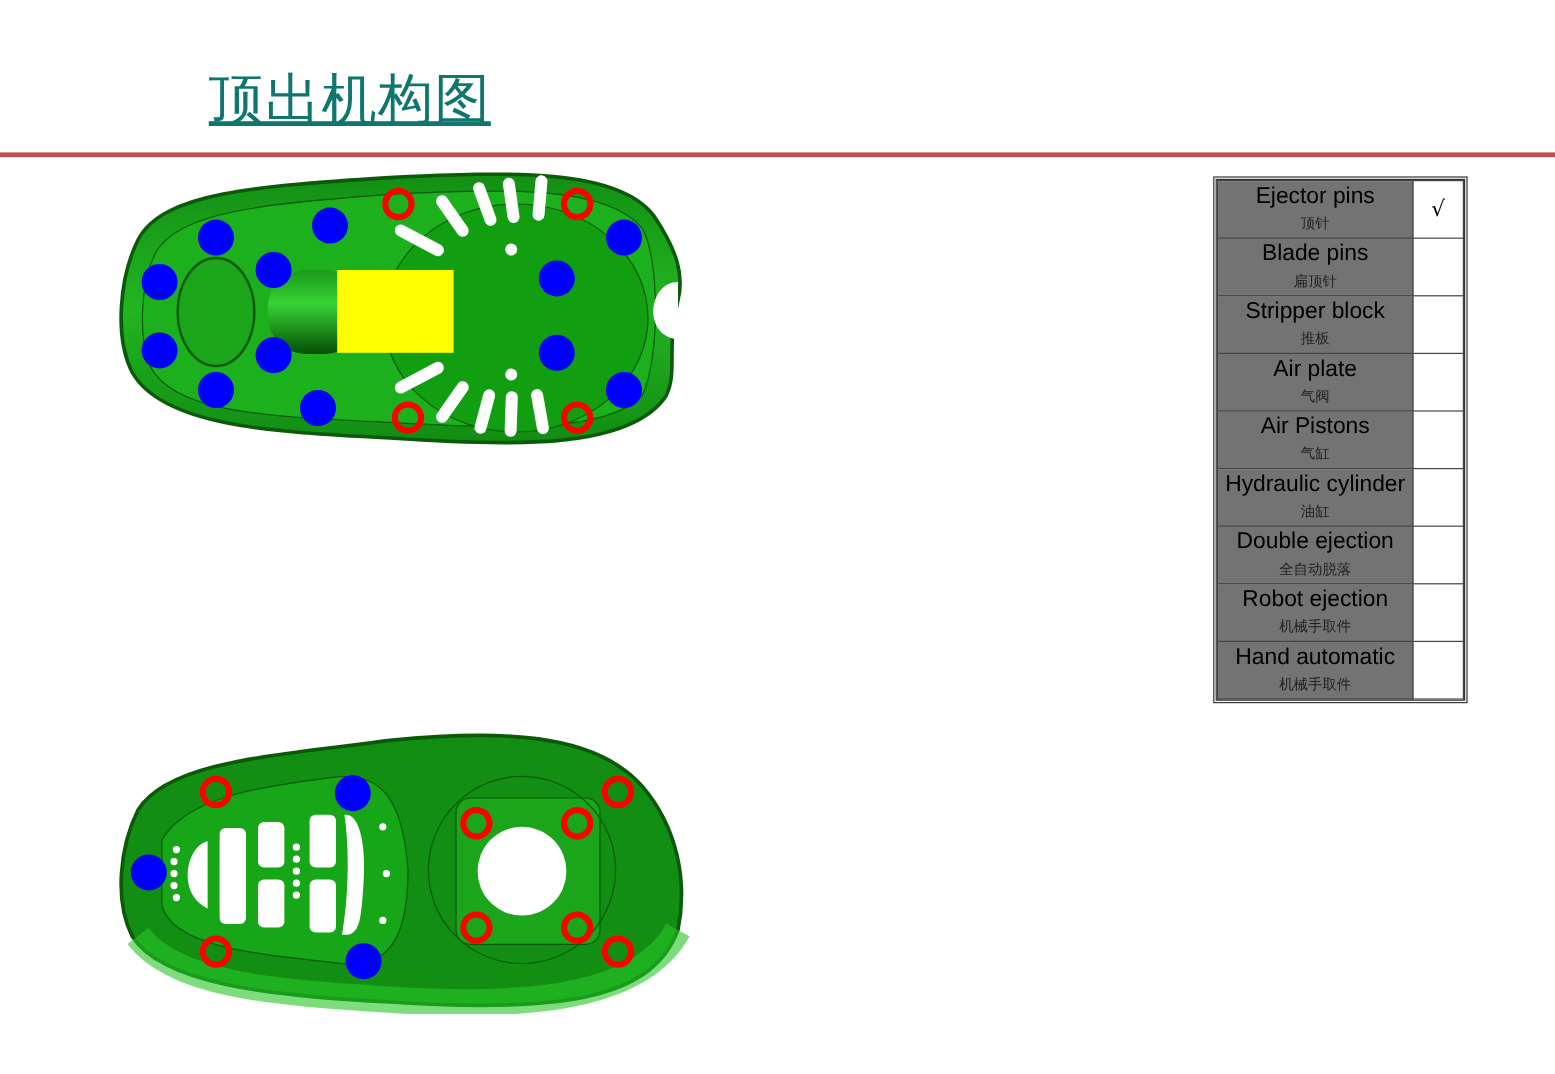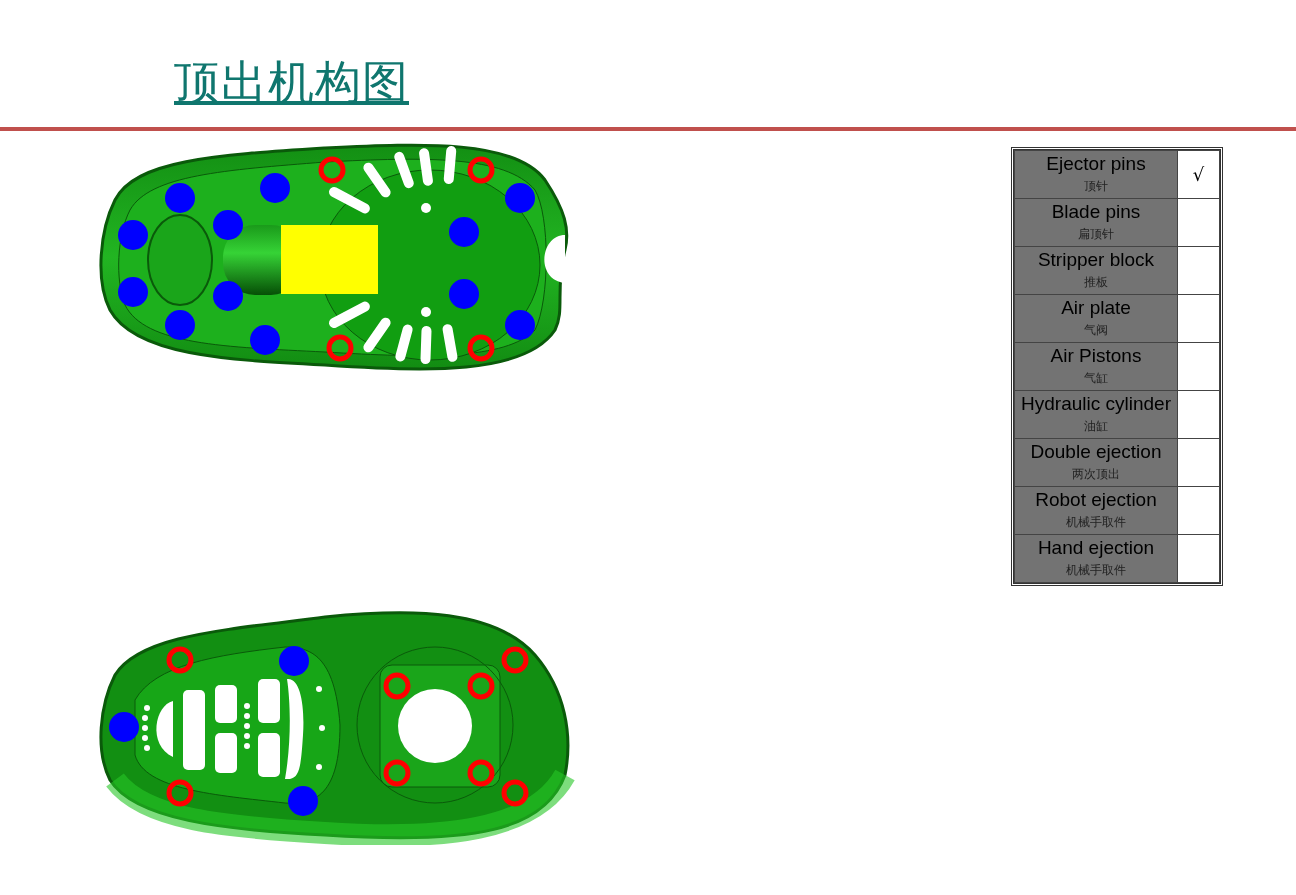--- a/index.html
+++ b/index.html
@@ -166,33 +166,33 @@
       <tr>
         <td class="lab">
             <span class="en">Hydraulic cylinder</span>
             <span class="zh">油缸</span>
           </td>
         <td class="chk"></td>
       </tr>
       <tr>
         <td class="lab">
             <span class="en">Double ejection</span>
-            <span class="zh">两次顶出</span>
+            <span class="zh">全自动脱落</span>
           </td>
         <td class="chk"></td>
       </tr>
       <tr>
         <td class="lab">
             <span class="en">Robot ejection</span>
             <span class="zh">机械手取件</span>
           </td>
         <td class="chk"></td>
       </tr>
       <tr>
         <td class="lab">
-            <span class="en">Hand ejection</span>
+            <span class="en">Hand automatic</span>
             <span class="zh">机械手取件</span>
           </td>
         <td class="chk"></td>
       </tr>
     </tbody>
   </table>
 </div>
 
 </body></html>

